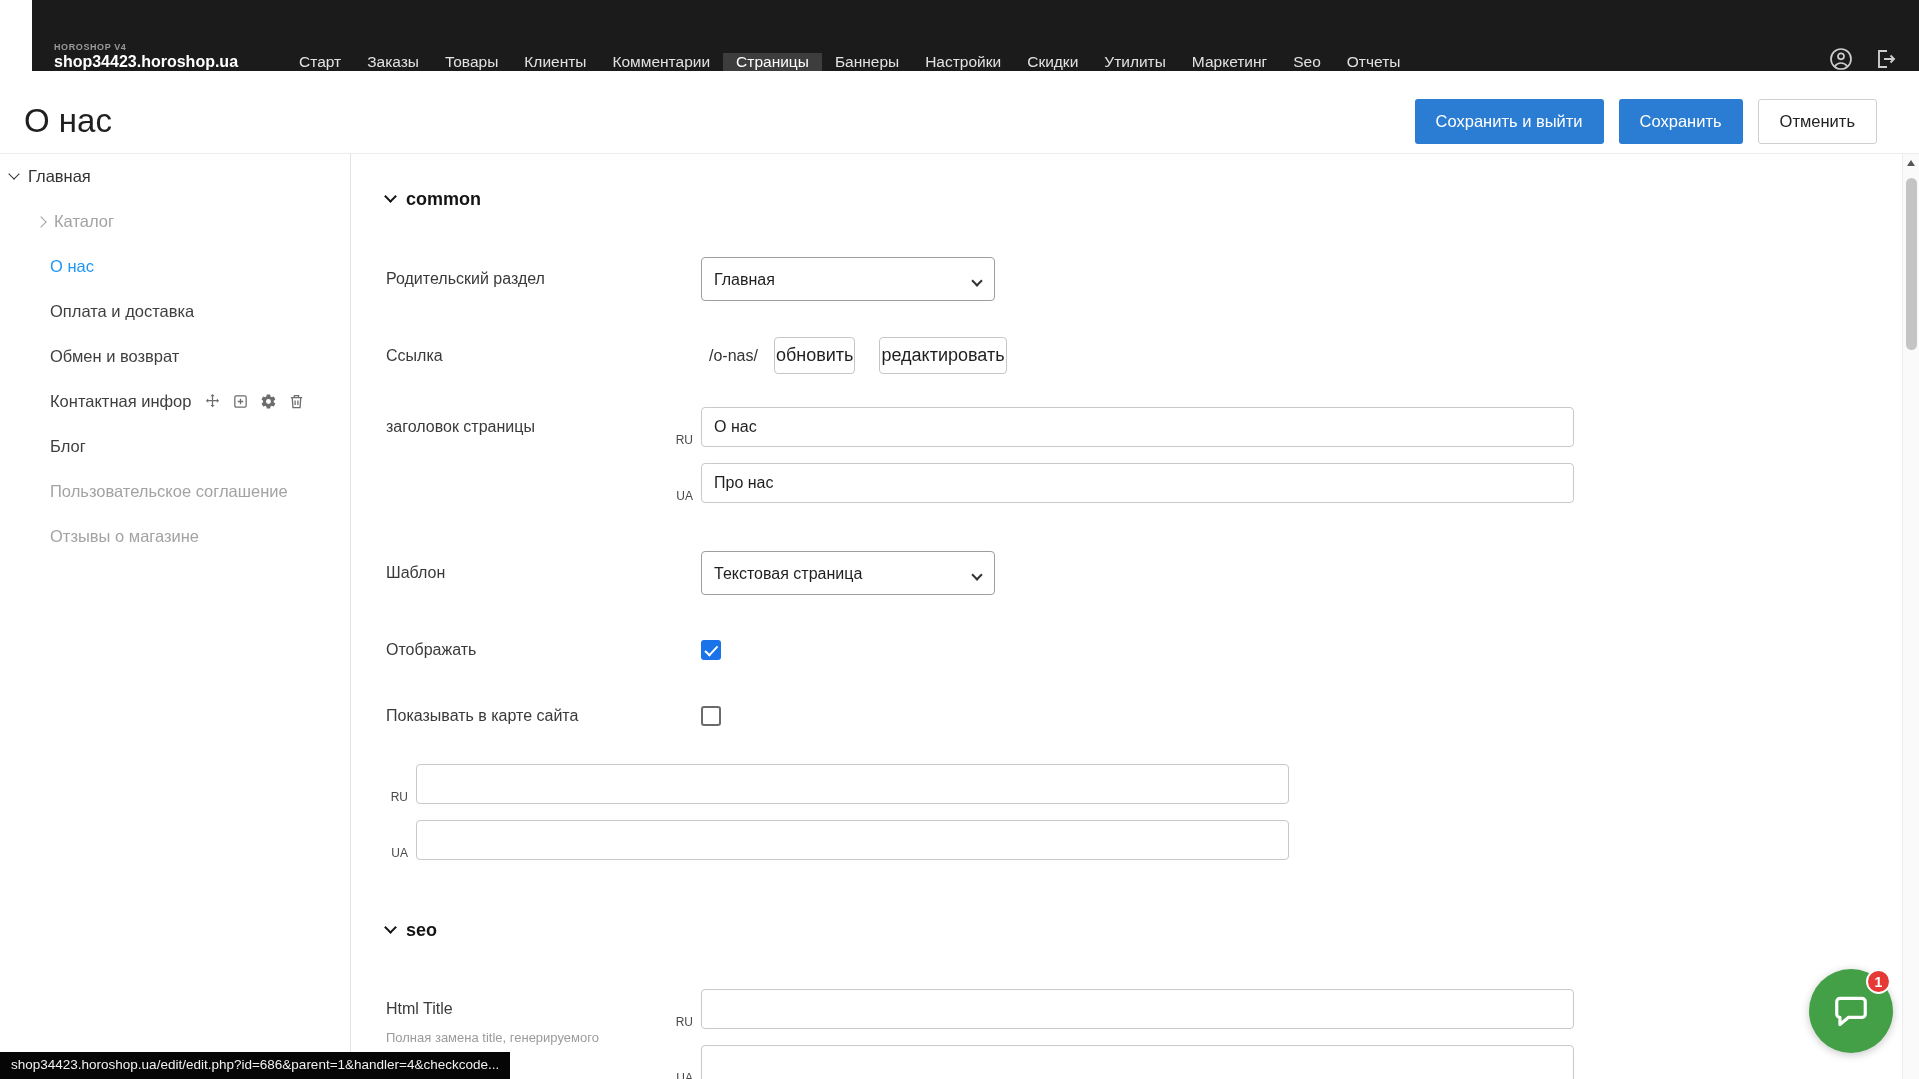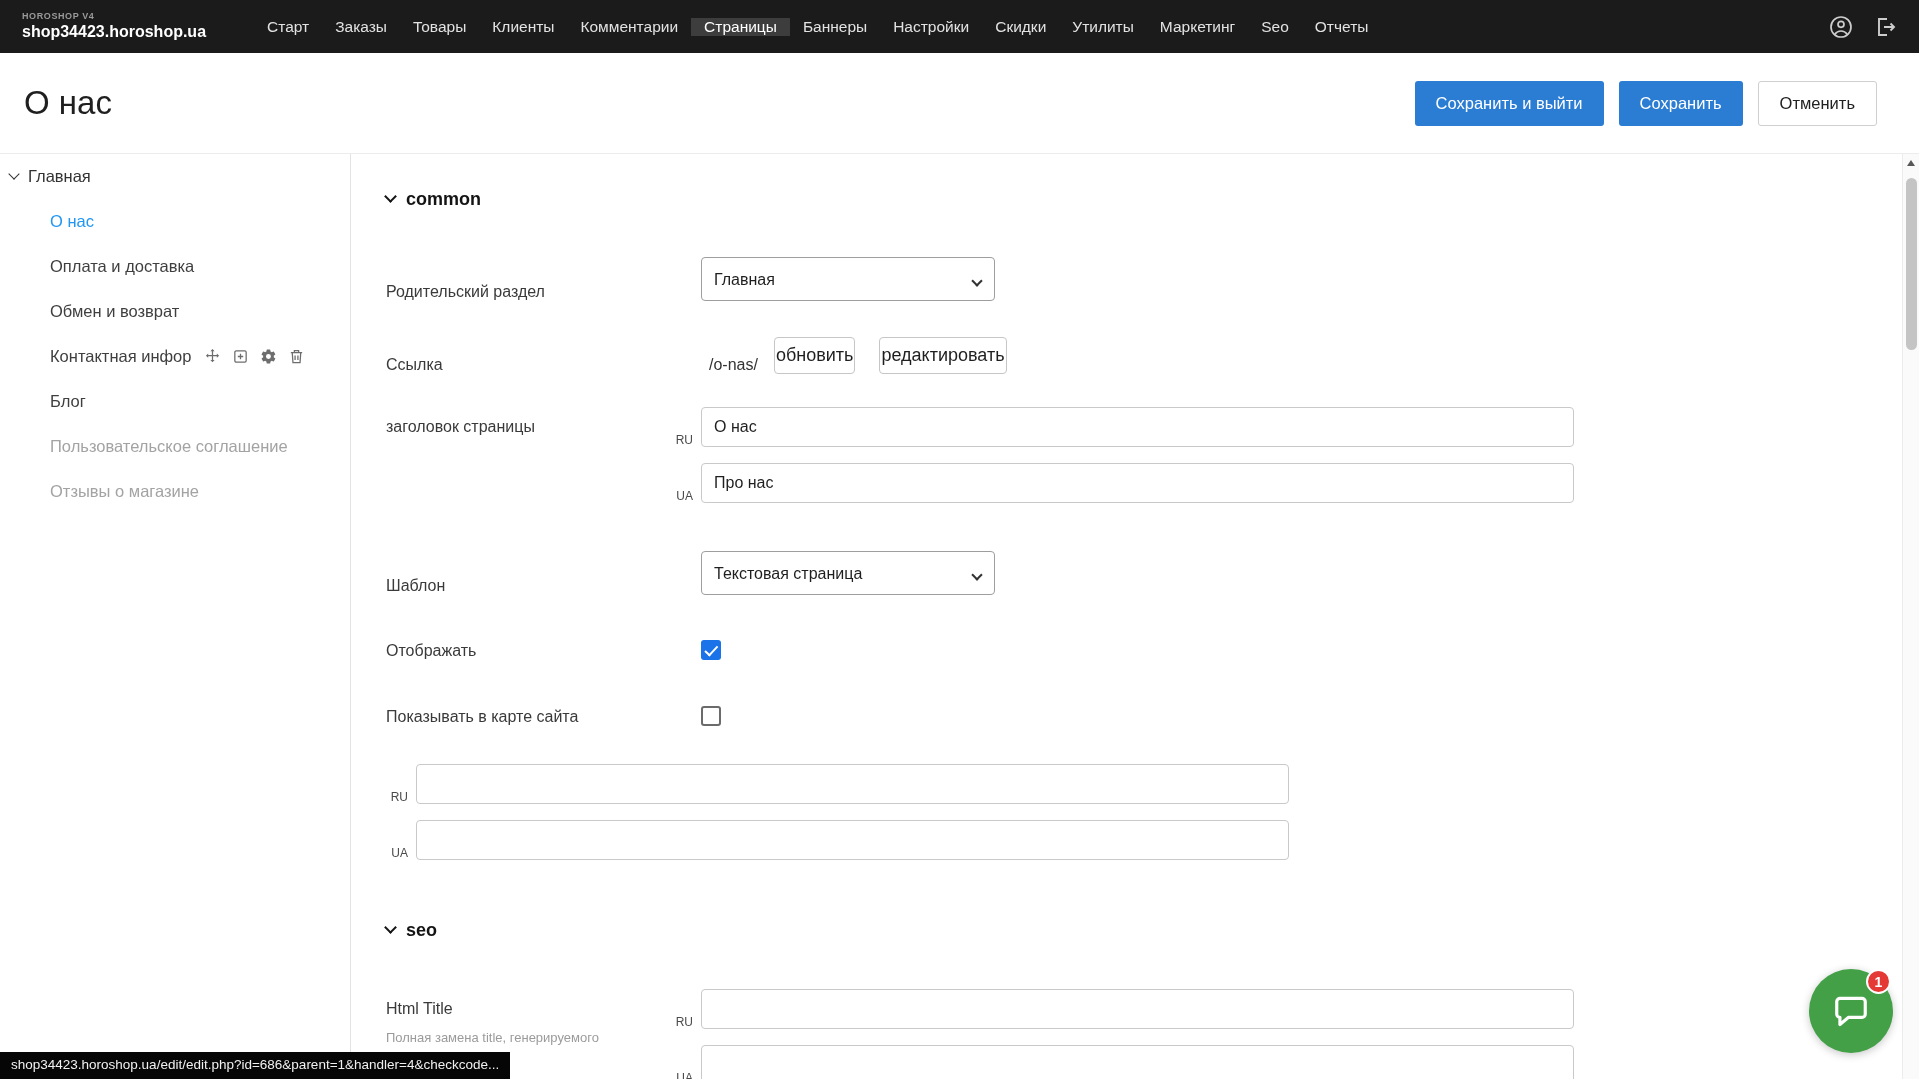--- a/index.html
+++ b/index.html
@@ -5,22 +5,22 @@
   * { box-sizing: border-box; }
   html,body { margin:0; padding:0; }
   body {
     width:1919px; height:1079px; overflow:hidden; position:relative;
     font-family:"Liberation Sans","DejaVu Sans",sans-serif;
     background:#fff; color:#212121;
   }
 
   
   .topbar {
-    height:53px; background:var(--topbar,#1b1b1b);
-    display:flex; align-items:center; color:#fff;
+    height:71px; background:var(--topbar,#1b1b1b);
+    display:flex; align-items:flex-end; color:#fff;margin-left:32px;
   }
   .brand { margin-left:22px; display:flex; flex-direction:column; justify-content:center; line-height:1.05; cursor:pointer; }
   .brand-small { font-size:9px; font-weight:bold; color:#9a9a9a; letter-spacing:.6px; }
   .brand-main { font-size:16px; font-weight:bold; color:#fff; margin-top:2px; }
   .topnav { display:flex; margin-left:48px; }
   .nav-item { padding:0 13px; display:flex; align-items:center; font-size:15.5px; color:#e2e2e2; cursor:pointer; white-space:nowrap; }
   .nav-item.active { background:#3d3d3d; color:#fff; }
   .topbar-right { margin-left:auto; margin-right:22px; display:flex; align-items:center; gap:20px; color:#cdcdcd; }
   .topbar-right .icon-btn { width:24px; height:24px; cursor:pointer; }
   .topbar-right svg { width:24px; height:24px; display:block; }
@@ -51,21 +51,21 @@
   .chev.right { transform:rotate(-45deg); }
   .ricons { display:flex; gap:11px; margin-left:13px; color:#6d6d6d; align-items:center; }
   .ricons svg { width:17px; height:17px; display:block; }
 
   
   .section-head { display:flex; align-items:center; gap:11px; height:22px; font-size:18px; font-weight:bold; color:#141414; cursor:pointer; }
   .section-head .chev { width:9px; height:9px; border-width:2.6px; margin-top:-5px; }
   .section-head.common { margin-bottom:47px; }
   .section-head.seo { margin-bottom:48px; }
 
-  .frow { display:flex; align-items:flex-end; }
+  .frow { display:flex; align-items:center; }
   .frow.stacked { align-items:flex-start; }
   .frow.stacked .flabel { line-height:40px; }
   .flabel { width:285px; flex:none; font-size:16px; color:#3a3a3a; }
   .fgap { width:30px; flex:none; }
   .row-parent { margin-bottom:36px; }
   .row-link { margin-bottom:33px; }
   .row-pagetitle { margin-bottom:48px; }
   .row-template { margin-bottom:45px; }
   .row-display { margin-bottom:46px; }
   .row-sitemap { margin-bottom:38px; }
@@ -177,20 +177,24 @@
 </div>
 
 <div class="content">
 
   <aside class="sidebar">
     <div class="tree">
       <div class="trow root">
         <span class="chev down"></span>
         <span>Главная</span>
       </div>
+      <div class="trow child haschev muted">
+        <span class="chev right"></span>
+        <span>Каталог</span>
+      </div>
       <div class="trow child selected">
         <span>О нас</span>
       </div>
       <div class="trow child">
         <span>Оплата и доставка</span>
       </div>
       <div class="trow child">
         <span>Обмен и возврат</span>
       </div>
       <div class="trow child">

